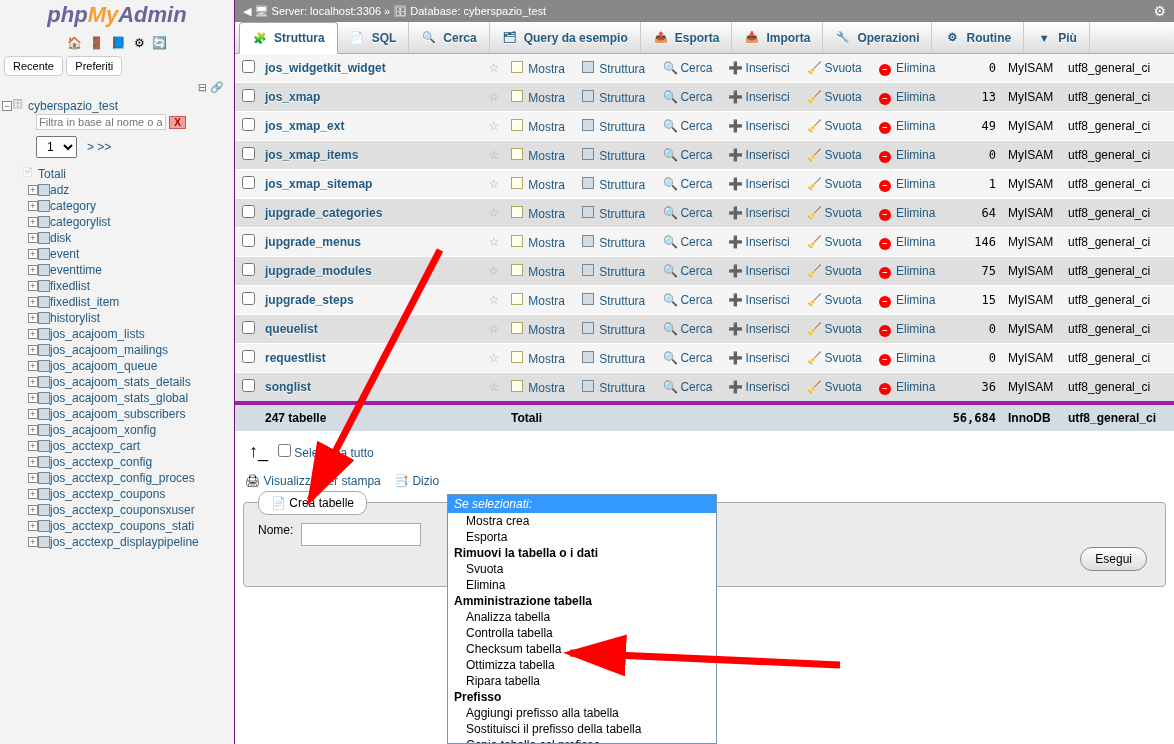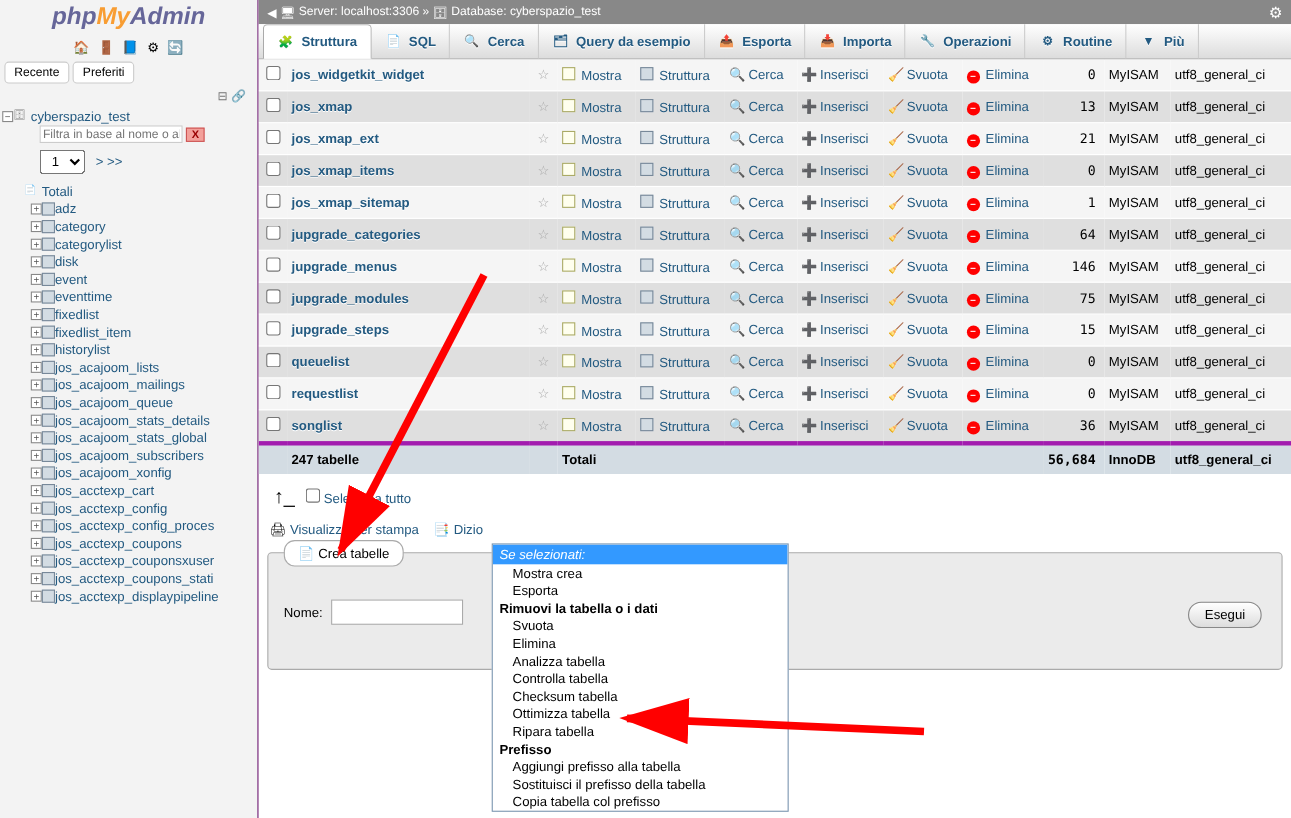--- a/index.html
+++ b/index.html
@@ -46,21 +46,21 @@
 .num { text-align: right; font-family: monospace; font-size: 11px; padding-right: 8px !important; }
 .star { color: #aaa; font-size: 14px; text-align: center; }
 .del-ico { display: inline-block; width: 12px; height: 12px; border-radius: 50%; background: red; color: #fff; text-align: center; line-height: 11px; font-size: 9px; font-weight: bold; }
 tr.total td { background: #d3dce3; border-top: 4px solid #a21caf; font-weight: bold; padding: 6px 4px; }
 .below { padding: 10px 8px 6px 14px; display: flex; align-items: center; gap: 10px; }
 .arrow-up { font-size: 18px; }
 .print-row { padding: 6px 10px; }
 .print-row a { color: #235a81; }
 .create-box { margin: 8px 8px 0 8px; border: 1px solid #aaa; border-radius: 4px; padding: 16px 14px 40px; position: relative; background: #ebebeb; }
 .create-btn { position: absolute; top: -12px; left: 14px; background: #fff; border: 1px solid #aaa; border-radius: 10px; padding: 4px 12px; font-size: 12px; cursor: pointer; }
-.create-row { display: flex; align-items: center; gap: 8px; margin-top: 26px; }
+.create-row { display: flex; align-items: flex-start; gap: 8px; margin-top: 4px; }
 .create-row input { border: 1px solid #aaa; padding: 3px; width: 120px; }
 .esegui-btn { position: absolute; right: 18px; top: 44px; border: 1px solid #888; border-radius: 12px; padding: 4px 14px; background: linear-gradient(#fff,#ddd); cursor: pointer; font-size: 12px; }
 .dropdown { position: absolute; left: 447px; top: 494px; width: 270px; background: #fff; border: 1px solid #7a95b0; font-size: 12px; z-index: 50; max-height: 250px; overflow: hidden; }
 .dropdown .dd-head { background: #3399ff; color: #fff; padding: 2px 6px; font-style: italic; }
 .dropdown .dd-item { padding: 1px 6px 1px 18px; cursor: pointer; }
 .dropdown .dd-group { padding: 1px 6px; font-weight: bold; }
 
 .red-arrow1 { position: absolute; pointer-events: none; z-index: 60; }
 svg.arrowsvg { overflow: visible; }
 .ico-sm { display:inline-block; width:12px; height:12px; background:#d3dce3; border:1px solid #789; }
@@ -315,21 +315,21 @@
           <tr class="odd">
             <td style="width:26px;text-align:center"><input type="checkbox" style=""></td>
             <td style="width:220px"><a class="tname">jos_xmap_ext</a></td>
             <td class="star" style="width:26px"><span>☆</span></td>
             <td class="act"><span class="ico-sm2"></span> <a>Mostra</a></td>
             <td class="act"><span class="ico-sm"></span> <a>Struttura</a></td>
             <td class="act"><span>🔍</span><a>Cerca</a></td>
             <td class="act"><span>➕</span><a>Inserisci</a></td>
             <td class="act"><span>🧹</span><a>Svuota</a></td>
             <td class="act"><span class="del-ico">–</span> <a>Elimina</a></td>
-            <td class="num" style="width:50px">21</td>
+            <td class="num" style="width:50px">49</td>
             <td style="width:60px">MyISAM</td>
             <td style="width:110px">utf8_general_ci</td>
           </tr>
           <tr class="even">
             <td style="width:26px;text-align:center"><input type="checkbox" style=""></td>
             <td style="width:220px"><a class="tname">jos_xmap_items</a></td>
             <td class="star" style="width:26px"><span>☆</span></td>
             <td class="act"><span class="ico-sm2"></span> <a>Mostra</a></td>
             <td class="act"><span class="ico-sm"></span> <a>Struttura</a></td>
             <td class="act"><span>🔍</span><a>Cerca</a></td>
@@ -492,20 +492,21 @@
   <div class="dd-head">Se selezionati:</div>
   <div id="dd1">
       <div class="dd-item">Mostra crea</div>
       <div class="dd-item">Esporta</div>
     </div>
   <div class="dd-group">Rimuovi la tabella o i dati</div>
   <div id="dd2">
       <div class="dd-item">Svuota</div>
       <div class="dd-item">Elimina</div>
     </div>
+  <div class="dd-group">Amministrazione tabella</div>
   <div id="dd3">
       <div class="dd-item">Analizza tabella</div>
       <div class="dd-item">Controlla tabella</div>
       <div class="dd-item">Checksum tabella</div>
       <div class="dd-item">Ottimizza tabella</div>
       <div class="dd-item">Ripara tabella</div>
     </div>
   <div class="dd-group">Prefisso</div>
   <div id="dd4">
       <div class="dd-item">Aggiungi prefisso alla tabella</div>

